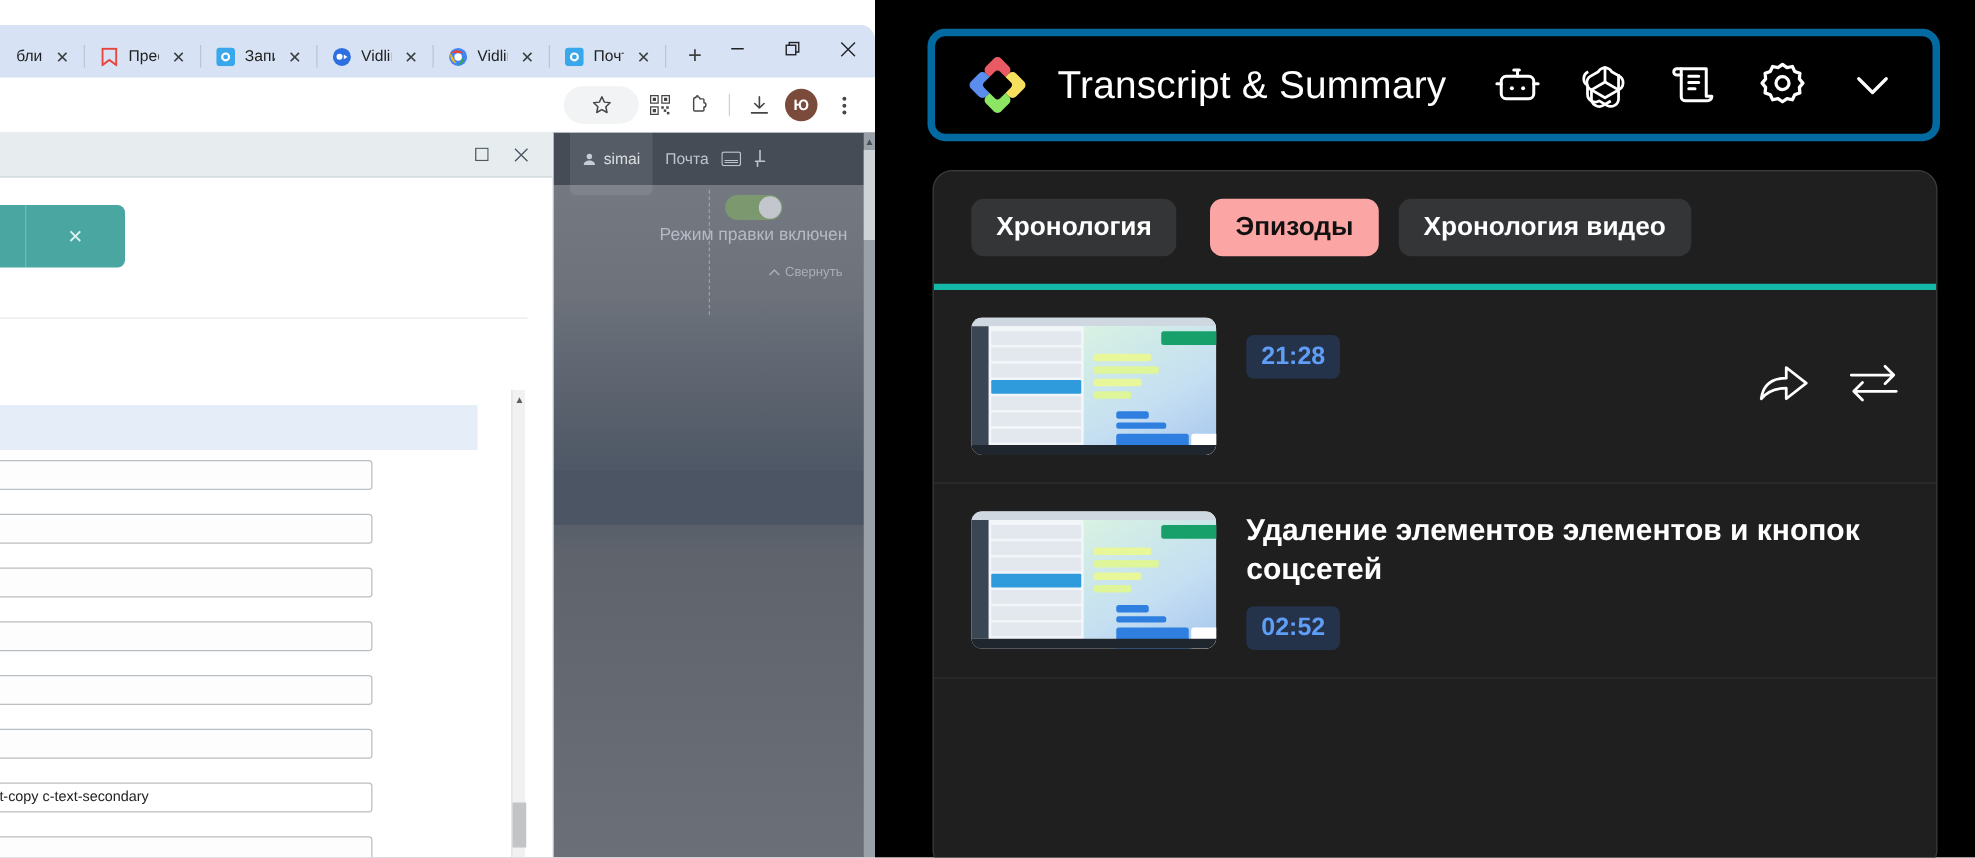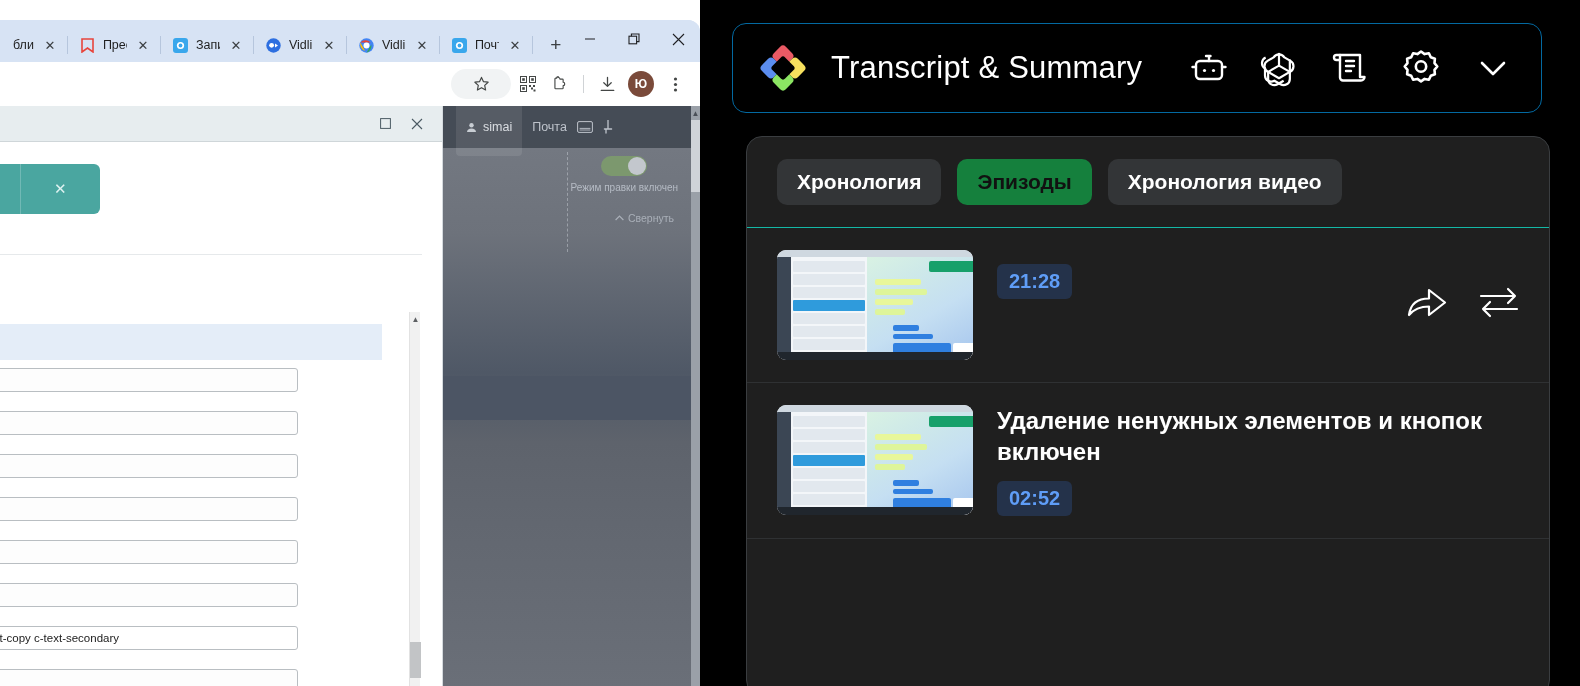--- a/index.html
+++ b/index.html
@@ -104,21 +104,21 @@
   .bg-chip {
     display:flex; align-items:center; gap:6px;
     background: rgba(255,255,255,.10);
     color: #e7eaee; font-size: 12.5px;
     padding: 22px 10px; border-radius: 4px;
   }
   .bg-plain { color:#c9ced6; font-size:12.5px; }
   .bg-ico { color:#c9ced6; font-size: 13px; display:inline-flex; }
   .bg-toggle-wrap {
     position:absolute; right: 22px; top: 50px;
-    text-align:right; color:#b9bfc8; font-size: 10px; line-height:13px;
+    text-align:right; color:#b9bfc8; font-size: 14px; line-height:13px;
     opacity:.95;
   }
   .bg-toggle {
     width: 46px; height: 20px; border-radius: 10px;
     background: #7d9a6e; margin: 0 auto 5px; position:relative;
   }
   .bg-toggle::after{
     content:""; position:absolute; right:1px; top:1px;
     width:18px; height:18px; border-radius:50%; background:#c8ccd2;
   }
@@ -208,24 +208,24 @@
     background: #c2c4c6;
   }
 
   
   .ext {
     position:absolute; left: 700px; top: 0;
     width: 880px; height: 686px;
     background: #000000;
   }
   .ext-header {
-    position:absolute; left: 32px; top: 23px;
+    position:absolute; left: 42px; top: 23px;
     width: 810px; height: 90px;
     background: #000;
-    border: 1px solid #0369a1;
+    border: 6px solid #0369a1;
     border-radius: 14px;
     display:flex; align-items:center;
     padding: 0 28px 0 24px;
   }
   .logo {
     width: 52px; height: 52px; flex: 0 0 52px;
     position: relative; margin-right: 22px;
   }
   .ext-title {
     color: #ffffff; font-size: 31px; font-weight: 400;
@@ -246,29 +246,29 @@
   .card-head {
     height: 90px; display:flex; align-items:center;
     padding: 0 28px 0 30px;
     border-bottom: 1px solid #3a3d40;
   }
   .card-title { color:#fff; font-size: 30px; font-weight: 700; }
   .card-close { margin-left:auto; color:#e6e6e6; display:flex; align-items:center; }
 
   .tabs {
     display:flex; gap: 16px; padding: 22px 0 22px 30px;
-    border-bottom: 1px solid #14b8a6;
+    border-bottom: 5px solid #14b8a6;
   }
   .tab-chip {
     border-radius: 10px; padding: 11px 20px;
     font-size: 21px; font-weight: 700;
     background: #333537; color:#ffffff;
     white-space: nowrap;
   }
-  .tab-chip.active { background:#15803d; color:#111; }
+  .tab-chip.active { background:#fca5a5; color:#111;margin-left:11px; }
 
   .ep {
     display:flex; align-items: flex-start; gap: 24px;
     padding: 22px 28px 22px 30px;
     border-bottom: 1px solid #2f3133;
   }
   .thumb {
     width: 196px; height: 110px; flex: 0 0 196px;
     border-radius: 9px; overflow: hidden; position: relative;
     background: #2b2f33;
@@ -659,21 +659,21 @@
               <div class="tm-bub" style="left:8px;  top:52px; width:30px; height:6px; background:#def59a;"></div>
               <div class="tm-blue" style="left:26px; top:68px; width:26px; height:6px;"></div>
               <div class="tm-blue" style="left:26px; top:77px; width:40px; height:5px;"></div>
               <div class="tm-bub" style="left:26px; top:86px; width:58px; height:18px; background:#2f7fe0;"></div>
               <div class="tm-bub" style="left:86px; top:86px; width:22px; height:18px; background:#fff;"></div>
             </div>
             <div class="tm-bot"></div>
           </div>
         </div>
         <div class="ep-body">
-          <div class="ep-title">Удаление ненужных элементов и кнопок включен</div>
+          <div class="ep-title">Удаление элементов элементов и кнопок соцсетей</div>
           <div class="ep-time">02:52</div>
         </div>
       </div>
 
     </div>
 
   </div>
 
 </div>
 

